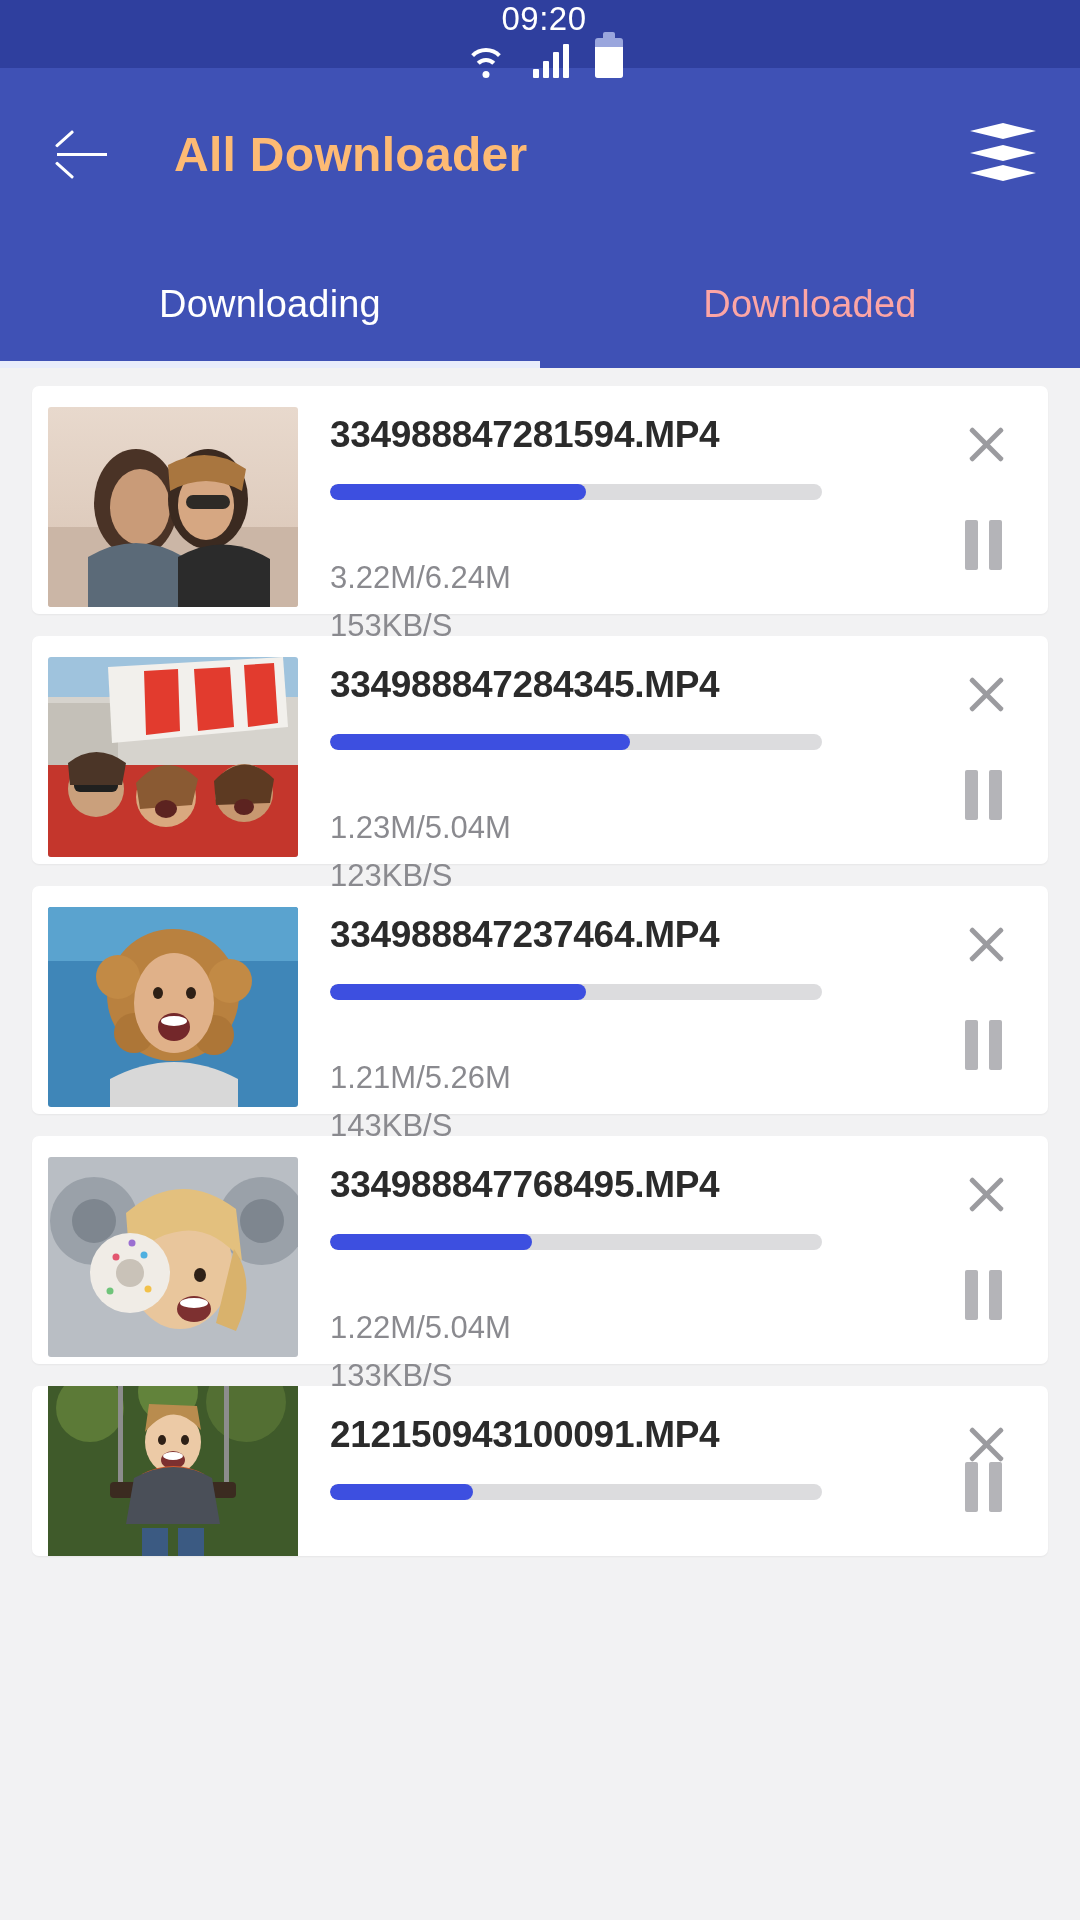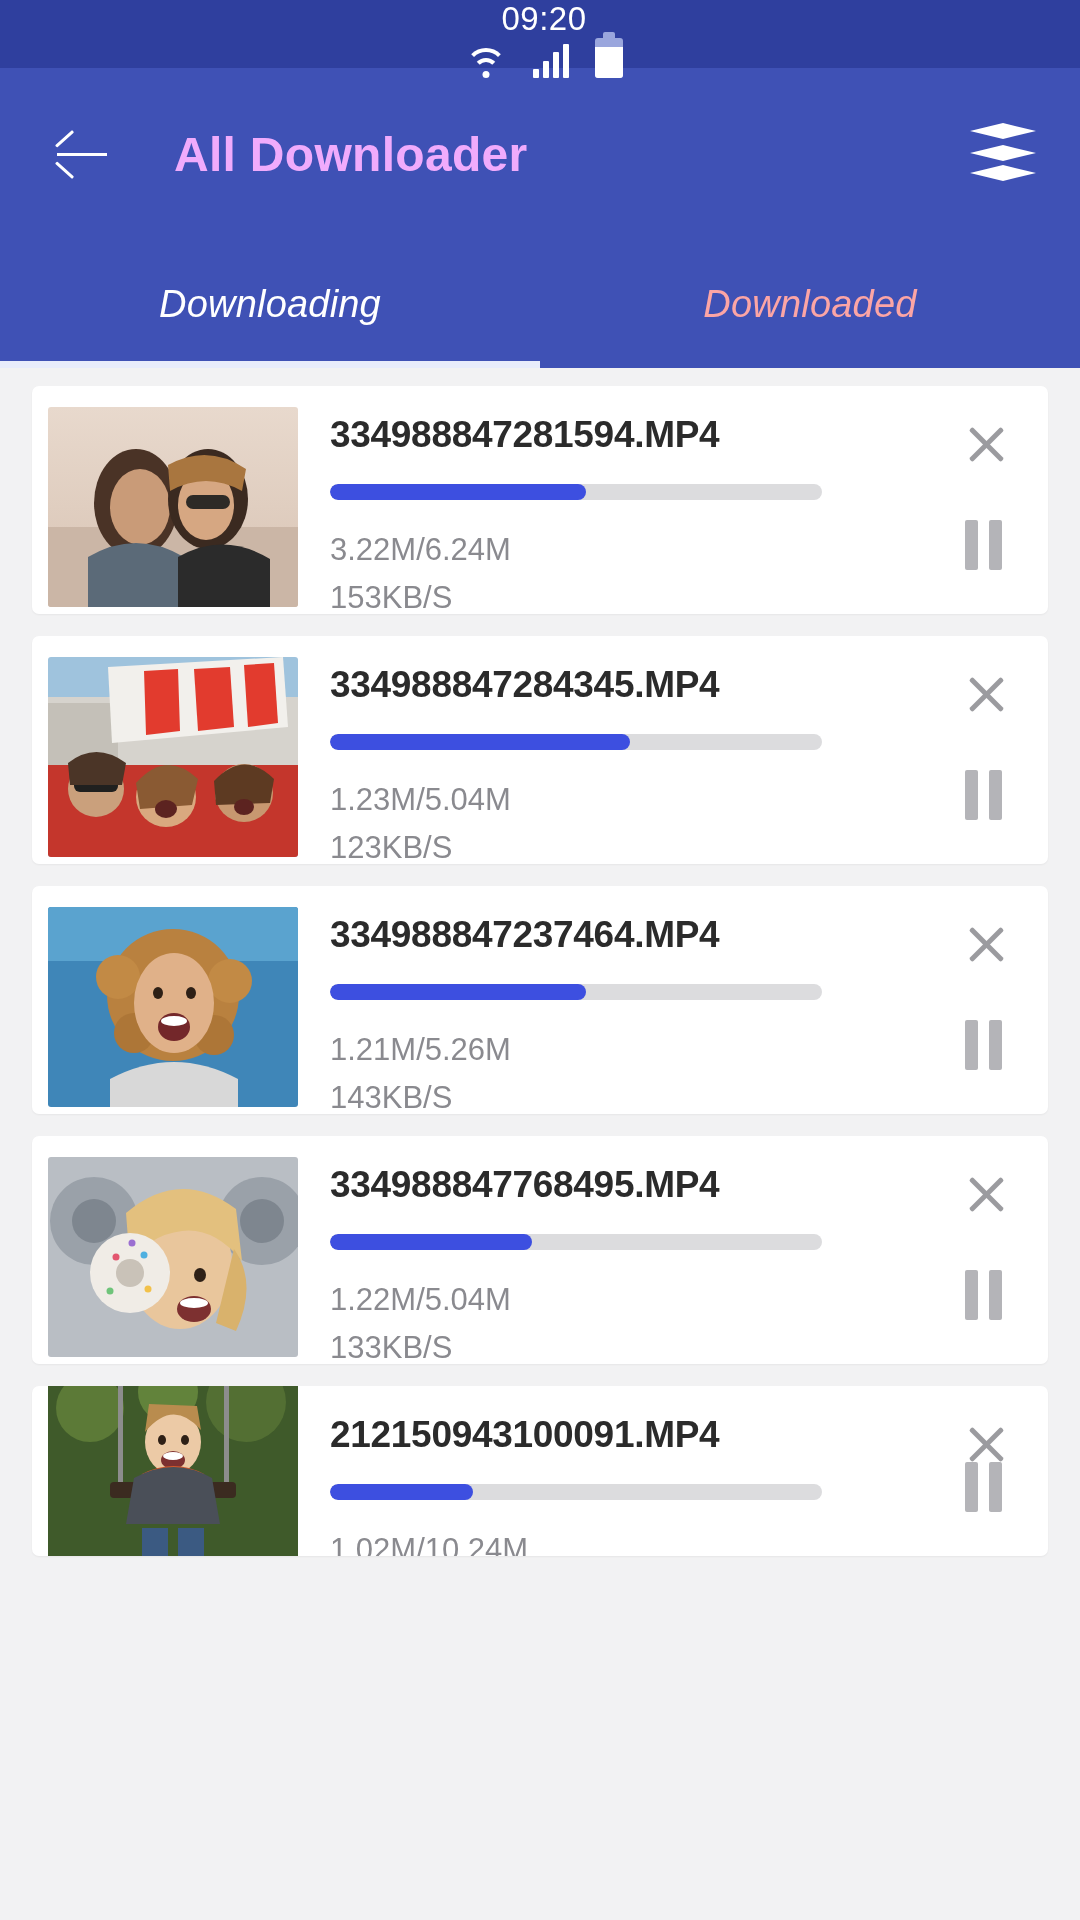--- a/index.html
+++ b/index.html
@@ -61,31 +61,31 @@
   .back-btn{ width:72px; height:72px; display:flex; align-items:center; justify-content:center; }
   .back-arrow{ position:relative; width:50px; height:3px; background:#fff; }
   .back-arrow:before, .back-arrow:after{
     content:""; position:absolute; left:-1px; width:23px; height:3px; background:#fff;
     border-radius:1px;
   }
   .back-arrow:before{ top:-8px; transform:rotate(-42deg); transform-origin:left center; }
   .back-arrow:after{ top:8px; transform:rotate(42deg); transform-origin:left center; }
 
   .appbar-title{
-    color:#f0abfc; font-size:48px; font-weight:bold; margin-left:56px; letter-spacing:.3px;
+    color:#fdba74; font-size:48px; font-weight:bold; margin-left:56px; letter-spacing:.3px;
   }
   .appbar-spacer{ flex:1; }
   .layers-icon{ width:66px; height:62px; position:relative; }
   .layers-icon span{ position:absolute; left:0; width:66px; height:16px; }
   .layers-icon .l1{ top:0; }
   .layers-icon .l2{ top:22px; }
   .layers-icon .l3{ top:42px; }
 
   
-  .tabs{ display:flex; height:128px; position:relative;font-style:italic; }
+  .tabs{ display:flex; height:128px; position:relative; }
   .tab{
     flex:1; display:flex; align-items:center; justify-content:center;
     font-size:38px; color:#ffffff; letter-spacing:.2px;
   }
   .tab.inactive{ color:#fca5a5; }
   .tab-indicator{
     position:absolute; bottom:0; left:0; width:50%; height:7px; background:#e8ecfb;
   }
 
   
@@ -104,21 +104,21 @@
   .info{ flex:1; padding:28px 0 0 32px; position:relative; height:100%; }
   .filename{
     font-size:37px; color:#2b2b2b; font-weight:bold; letter-spacing:-.3px;
   }
   .progress-track{
     margin-top:28px; height:16px; width:492px; background:#dcdcde; border-radius:8px;
     overflow:hidden;
   }
   .progress-fill{ height:100%; background:#3d4fe0; border-radius:8px; }
 
-  .meta{ margin-top:26px; }
+  .meta{ margin-top:54px; }
   .meta div{ font-size:31px; color:#8a8a8f; line-height:48px; }
 
   .close-btn{
     position:absolute; right:36px; top:32px; width:52px; height:52px;
   }
   .close-btn:before, .close-btn:after{
     content:""; position:absolute; left:4px; top:24px; width:45px; height:5px;
     background:#9b9b9f; border-radius:2px;
   }
   .close-btn:before{ transform:rotate(45deg); }

